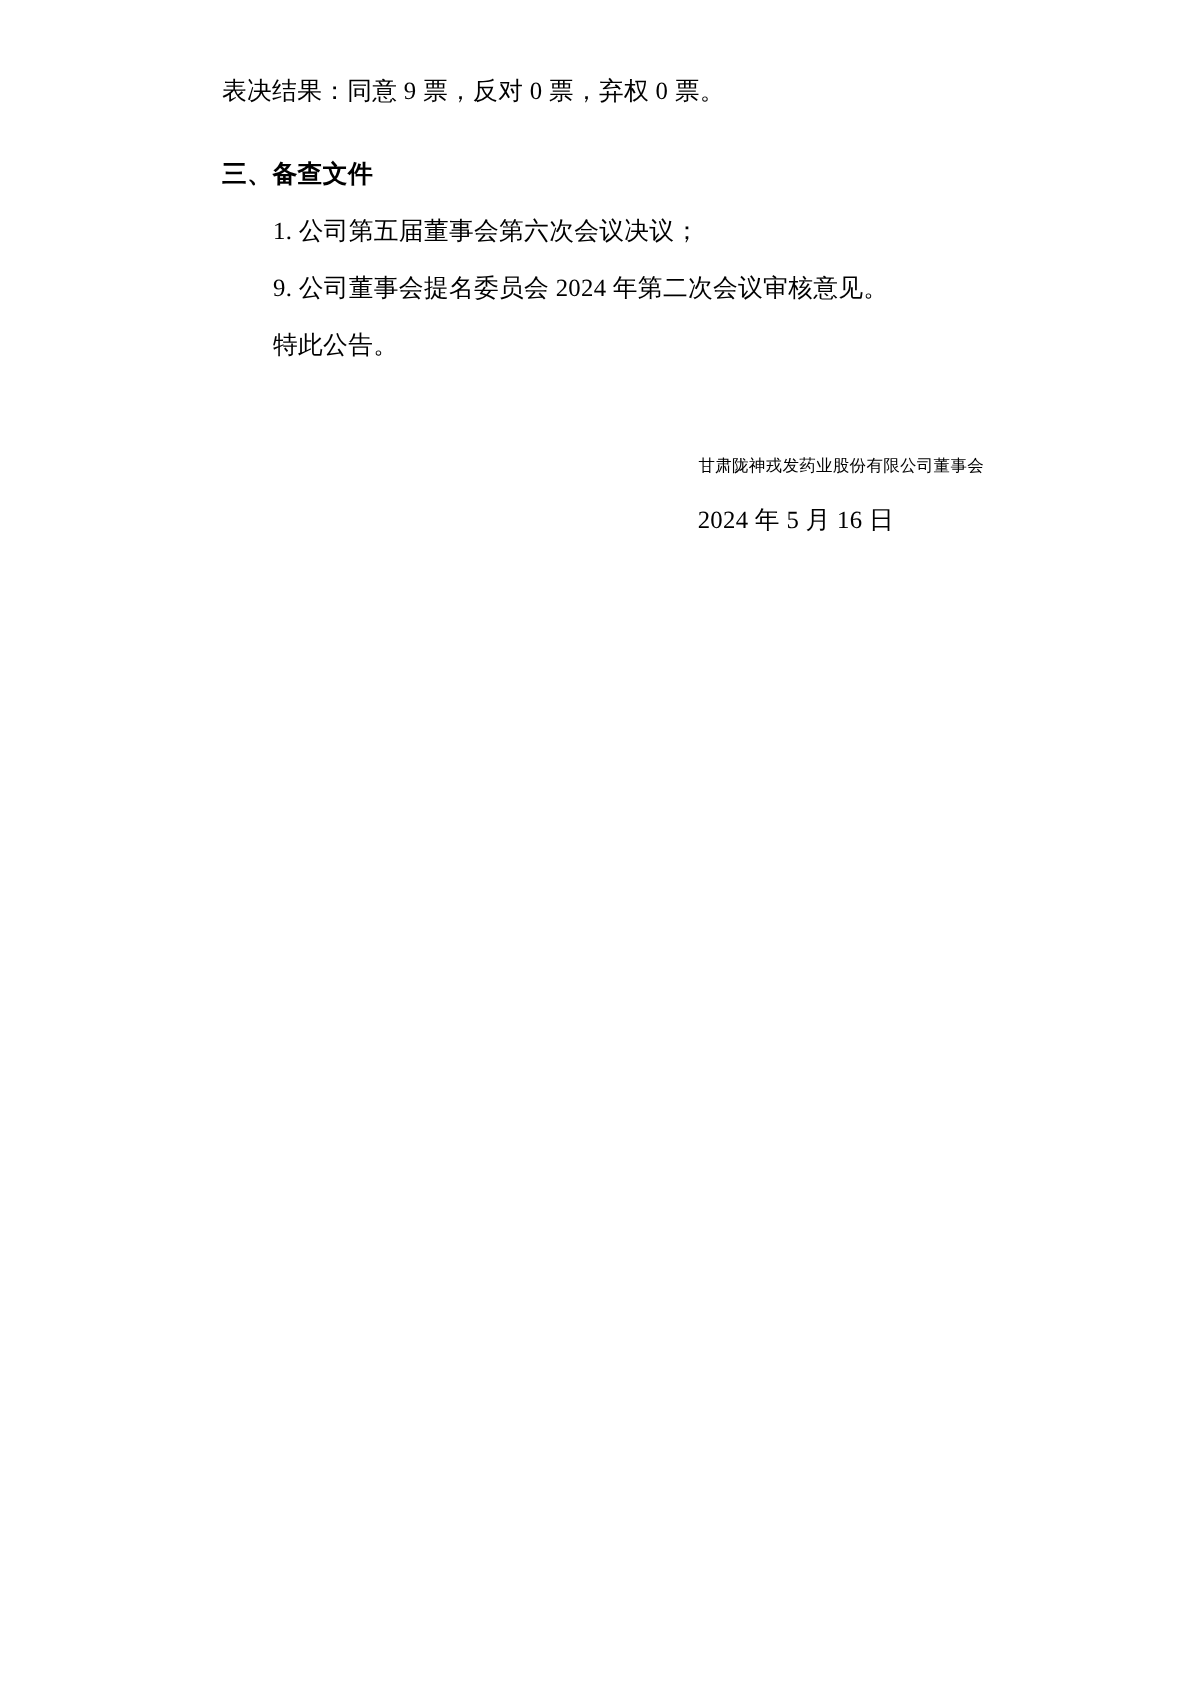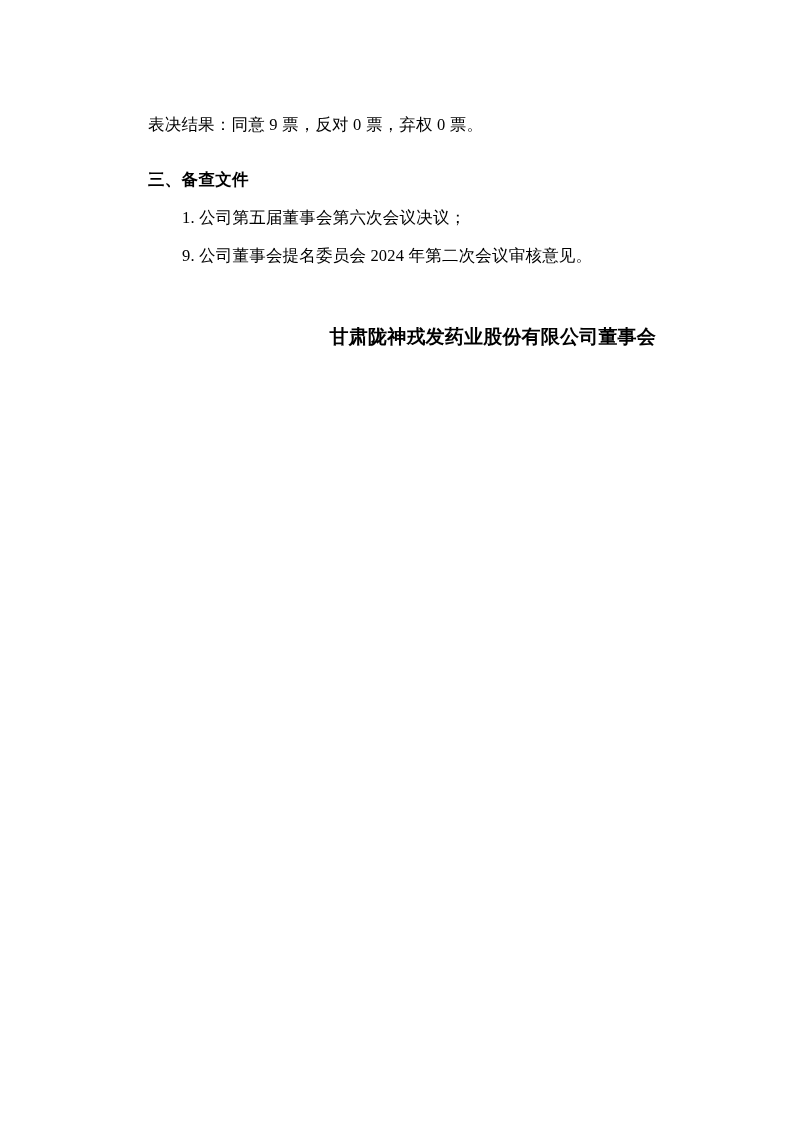--- a/index.html
+++ b/index.html
@@ -13,21 +13,21 @@
     height: 1122px;
     font-family: "Liberation Serif", "DejaVu Serif", serif;
     color: #000000;
     position: relative;
     overflow: hidden;
   }
   .page {
     box-sizing: border-box;
     width: 794px;
     height: 1122px;
-    padding: 108px 108px 0 148px;
+    padding: 44px 108px 0 148px;
     position: relative;
   }
   .line {
     font-size: 16.5px;
     line-height: 34px;
     letter-spacing: 0.2px;
     white-space: pre-wrap;
   }
   .heading {
     font-size: 16.5px;
@@ -39,24 +39,23 @@
   .para {
     margin-top: 4px;
     margin-left: 34px;
   }
   .signature-block {
     margin-top: 46px;
     text-align: right;
     padding-right: 30px;
   }
   .sig-line {
-    font-size: 19px;
+    font-size: 11px;
     line-height: 36px;
     letter-spacing: 0.2px;
-    font-weight: bold;
   }
   .sig-date {
     font-size: 16.5px;
     line-height: 36px;
     padding-right: 60px;
     letter-spacing: 0.2px;
   }
 </style>
 </head>
 <body>
@@ -64,18 +63,20 @@
 <div class="page">
 
   <div class="line">表决结果：同意 9 票，反对 0 票，弃权 0 票。</div>
 
   <div class="heading">三、备查文件</div>
 
   <div class="line para">1. 公司第五届董事会第六次会议决议；</div>
 
   <div class="line para">9. 公司董事会提名委员会 2024 年第二次会议审核意见。</div>
 
+  <div class="line para">特此公告。</div>
 
   <div class="signature-block">
     <div class="sig-line">甘肃陇神戎发药业股份有限公司董事会</div>
+    <div class="sig-date">2024 年 5 月 16 日</div>
   </div>
 
 </div>
 
 </body></html>

